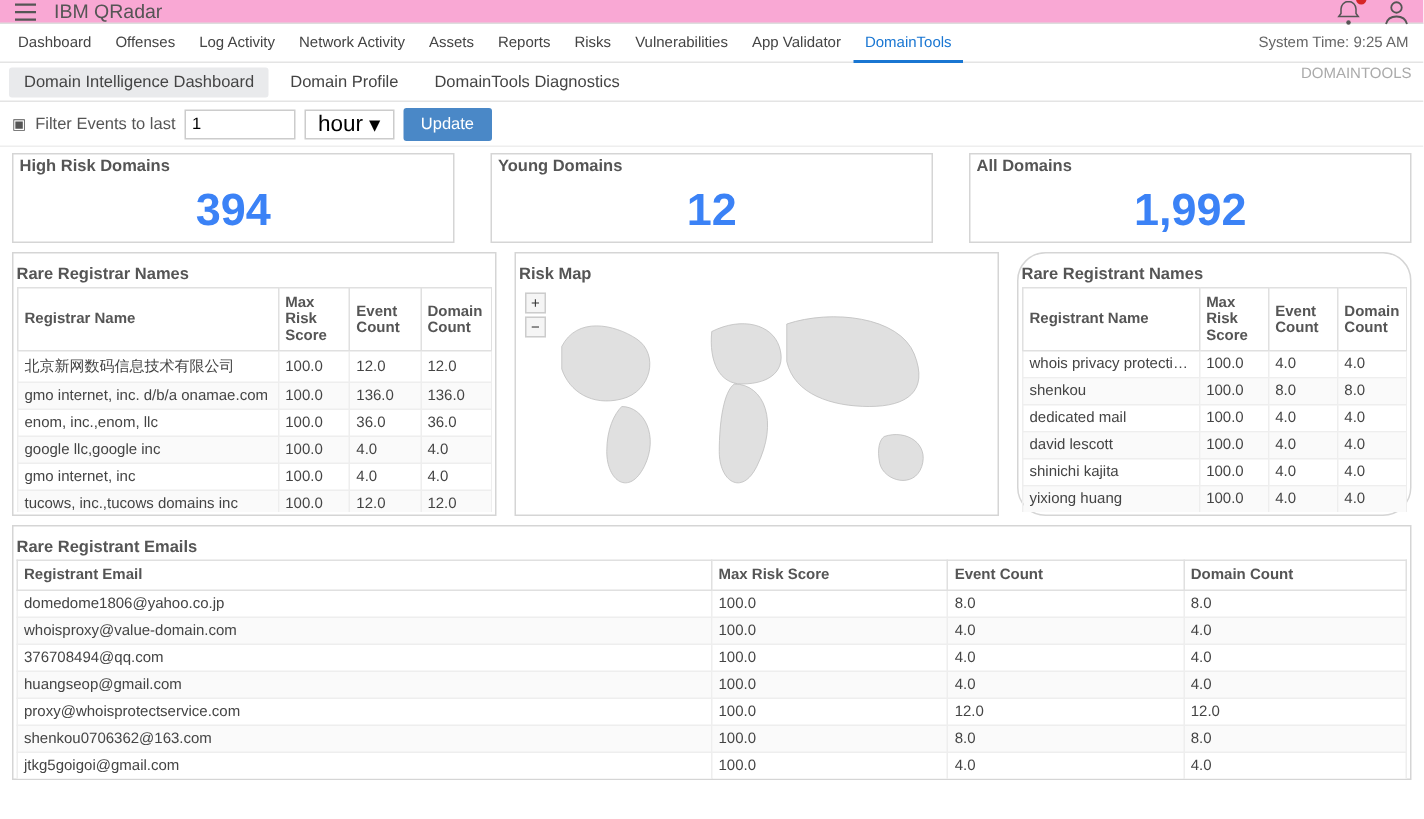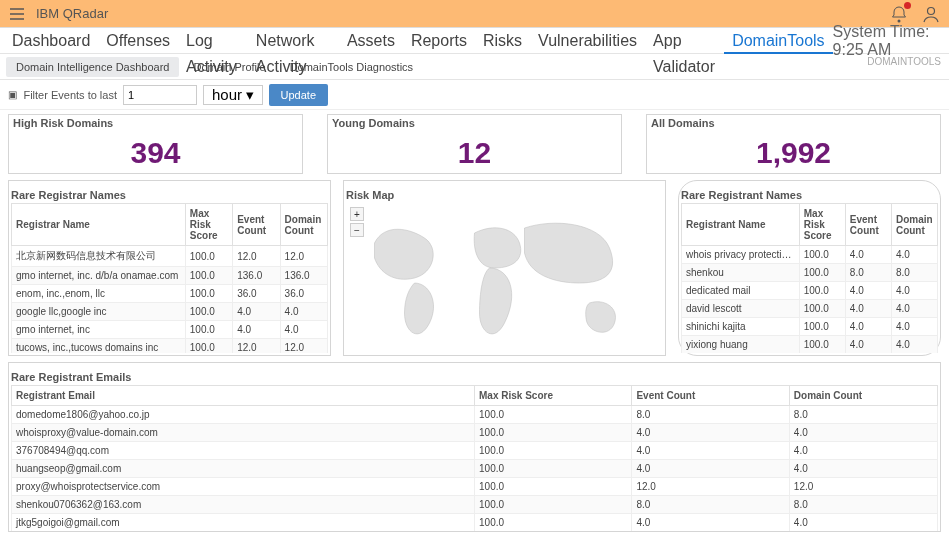--- a/index.html
+++ b/index.html
@@ -1,27 +1,27 @@
 <!DOCTYPE html>
 <html><head>
 <meta charset="utf-8">
 <style>
 * { margin: 0; padding: 0; box-sizing: border-box; font-family: Arial, Helvetica, sans-serif; }
 body { width: 949px; height: 546px; overflow: hidden; background: #fff; color: #333; font-size: 11px; }
 
 
-.topbar { display: flex; align-items: center; height: 28px; background: #fdba74; border-bottom: 1px solid #ddd; padding: 0 8px; }
+.topbar { display: flex; align-items: center; height: 16px; background: #f9a8d4; border-bottom: 1px solid #ddd; padding: 0 8px; }
 .topbar .hamburger { width: 18px; height: 18px; cursor: pointer; margin-right: 10px; }
 .topbar .brand { font-size: 13px; color: #555; }
 .topbar .spacer { flex: 1; }
 .topbar .icon-btn { width: 20px; height: 20px; margin-left: 12px; cursor: pointer; position: relative; }
 .notif-dot { position: absolute; top: -2px; right: -2px; width: 7px; height: 7px; border-radius: 50%; background: #d62728; }
 
 
-.mainnav { display: flex; align-items: center; height: 26px; background: #fff; border-bottom: 1px solid #e4e4e4; padding: 0 4px; font-size: 16px; }
+.mainnav { display: flex; align-items: center; height: 26px; background: #fff; border-bottom: 1px solid #e4e4e4; padding: 0 4px; font-size: 10px; }
 .mainnav .tab { padding: 0 8px; height: 26px; line-height: 26px; cursor: pointer; color: #444; }
 .mainnav .tab.active { border-bottom: 2px solid #1976d2; color: #1976d2; }
 .mainnav .spacer { flex: 1; }
 .mainnav .systime { color: #666; padding-right: 6px; }
 
 
 .subnav { display: flex; align-items: center; height: 26px; padding: 4px 6px; border-bottom: 1px solid #e4e4e4; position: relative; }
 .subnav .pill { padding: 4px 10px; font-size: 11px; cursor: pointer; border-radius: 2px; margin-right: 4px; color: #444; }
 .subnav .pill.active { background: #e9eaec; }
 .subnav .logo { position: absolute; right: 8px; top: 2px; font-size: 10px; color: #aaa; }
@@ -33,21 +33,21 @@
 .filterrow .hourbtn { height: 20px; padding: 0 8px; border: 1px solid #ccc; background: #fff; font-size: 15px; cursor: pointer; display: flex; align-items: center; gap: 4px; }
 .filterrow .updatebtn { height: 22px; padding: 0 12px; background: #4a88c7; color: #fff; border: none; border-radius: 2px; font-size: 11px; cursor: pointer; }
 
 
 .content { padding: 4px 8px; overflow: auto; height: calc(546px - 28px - 26px - 26px - 30px); }
 
 
 .cards { display: flex; gap: 24px; margin-bottom: 6px; }
 .card { border: 1px solid #d5d5d5; flex: 1; height: 60px; position: relative; }
 .card .title { font-weight: bold; font-size: 11px; padding: 2px 4px; color: #555; }
-.card .bignum { display: flex; align-items: center; justify-content: center; height: 44px; font-size: 30px; font-weight: bold; color: #701a75; }
+.card .bignum { display: flex; align-items: center; justify-content: center; height: 44px; font-size: 30px; font-weight: bold; color: #3b82f6; }
 
 
 .section-header { font-weight: bold; font-size: 11px; margin: 6px 0 2px 0; color: #555; }
 
 
 table { width: 100%; border-collapse: collapse; font-size: 10px; table-layout: fixed; }
 th { background: #fff; border: 1px solid #e0e0e0; padding: 4px 4px; text-align: left; font-weight: bold; color: #555; font-size: 10px; }
 td { border: 1px solid #eee; padding: 3px 4px; color: #444; white-space: nowrap; overflow: hidden; text-overflow: ellipsis; }
 tbody tr:nth-child(odd) { background: #fff; }
 tbody tr:nth-child(even) { background: #fafafa; }

